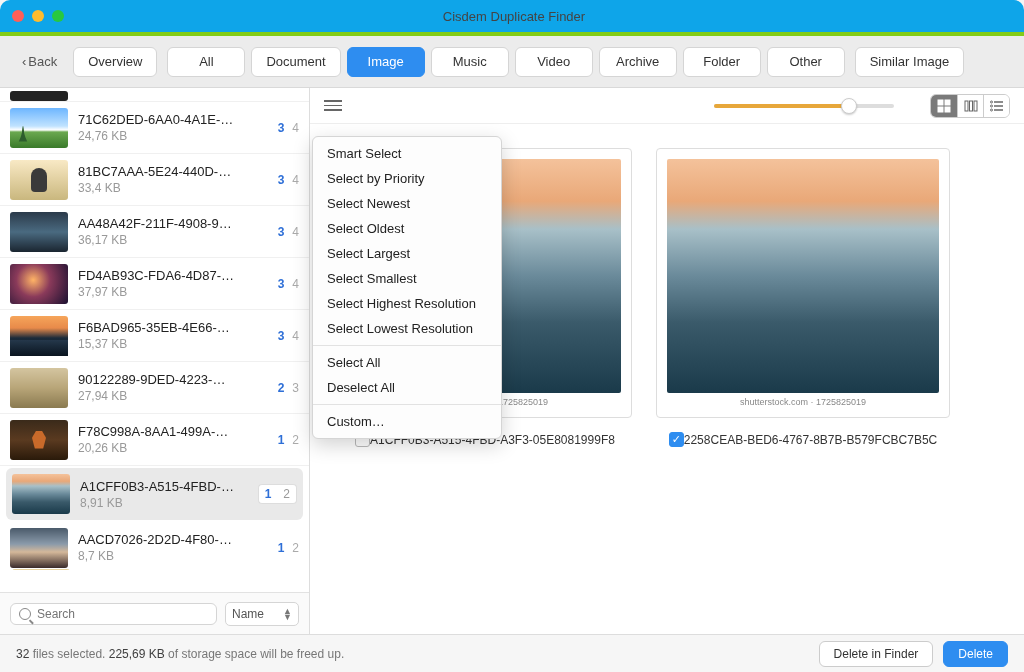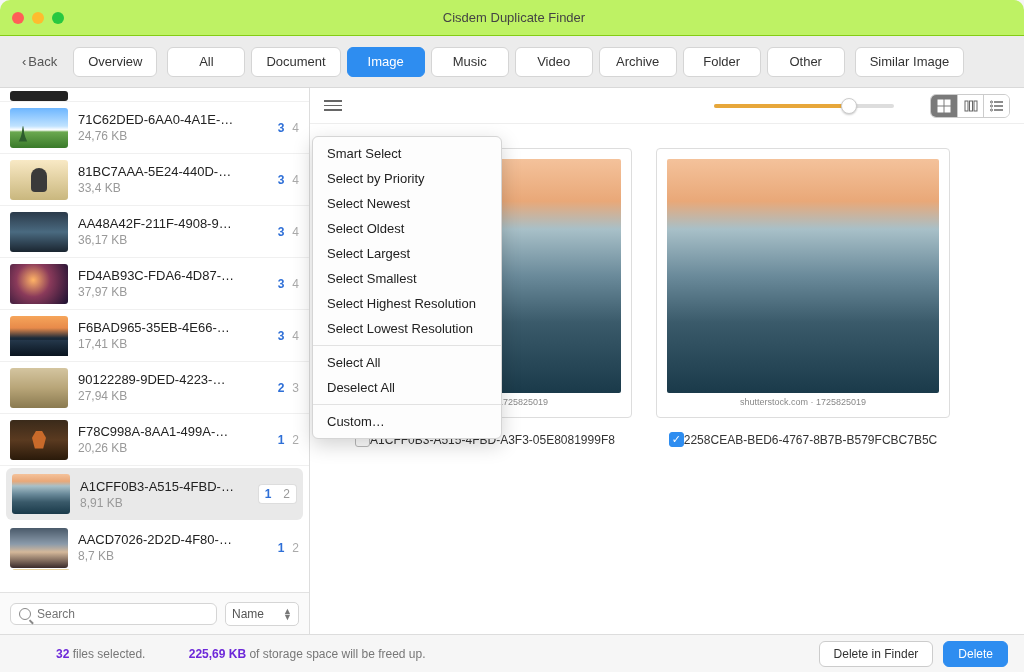--- a/index.html
+++ b/index.html
@@ -1,19 +1,19 @@
 <!DOCTYPE html>
 <html><head>
 <meta charset="utf-8">
 <style>
   * { box-sizing: border-box; margin: 0; padding: 0; font-family: -apple-system, BlinkMacSystemFont, "Segoe UI", Helvetica, Arial, sans-serif; }
   body { width: 1024px; height: 672px; background: #f5f5f5; overflow: hidden; position: relative; }
 
   
-  .titlebar { height: 36px; display: flex; align-items: center; padding: 0 12px; background: #bef264; border-bottom: 1px solid #84cc16; border-radius: 10px 10px 0 0;}
+  .titlebar { height: 36px; display: flex; align-items: center; padding: 0 12px; background: #0ea5e9; border-bottom: 4px solid #84cc16; border-radius: 10px 10px 0 0;}
   .traffic { display: flex; gap: 8px; }
   .dot { width: 12px; height: 12px; border-radius: 50%; }
   .dot.red { background: #ff5f57; }
   .dot.yellow { background: #febc2e; }
   .dot.green { background: #28c840; }
   .title { flex: 1; text-align: center; font-size: 13px; color: #444; font-weight: 500; }
 
   
   .toolbar { height: 52px; display: flex; align-items: center; padding: 0 16px; gap: 10px; background: #ececec; border-bottom: 1px solid #d9d9d9;}
   .back { font-size: 13px; color: #555; cursor: pointer; padding: 4px 6px; display:flex; align-items:center; gap:2px;}
@@ -73,21 +73,21 @@
   .checkbox.checked:after { content:"✓"; color:#fff; font-size:11px; line-height:1;}
   .card-name { font-size:12px; color:#333; max-width:260px; white-space:nowrap; overflow:hidden; text-overflow:ellipsis;}
 
   
   .menu { position:absolute; left:2px; top:12px; width:190px; background:#fdfdfd; border:1px solid #d5d5d5; border-radius:6px; box-shadow:0 6px 20px rgba(0,0,0,.18); padding:4px 0; z-index:50;}
   .menu-item { padding:5px 14px; font-size:13px; color:#222; cursor:pointer; }
   .menu-sep { height:1px; background:#e2e2e2; margin:4px 0; }
 
   
   .footer { height: 38px; display:flex; align-items:center; padding:0 16px; gap:10px; background:#f6f6f6; border-top:1px solid #ddd; font-size:12px; color:#777;}
-  .footer b { color:#6d28d9; font-weight:700;margin-left:40px;}
+  .footer b { color:#404040; font-weight:400;}
   .footer .spacer { flex:1; }
   .btn { height:26px; padding:0 14px; border-radius:6px; border:1px solid #ccc; background:#fff; font-size:12px; color:#333; cursor:pointer; display:inline-flex; align-items:center;}
   .btn.primary { background:#2e8df0; border-color:#2e8df0; color:#fff; }
 
   
   .g-sky-field { background: linear-gradient(to bottom, #6db6ff 0%, #bfe2ff 45%, #fff 55%, #6aa84f 60%, #3a7a2a 100%); position:relative;}
   .g-sky-field:after{content:""; position:absolute; left:6px; bottom:6px; width:14px; height:16px; background:radial-gradient(circle at 50% 30%, #2d5d2d 50%, transparent 52%), #2d5d2d; clip-path: polygon(20% 100%, 40% 60%, 50% 0, 60% 60%, 80% 100%); }
   .g-portrait { background: linear-gradient(to bottom, #f8e9c5 0%, #e6d5a8 40%, #c9b77e 100%); position:relative;}
   .g-portrait:after{content:""; position:absolute; left:50%; top:50%; transform:translate(-50%,-50%); width:16px; height:24px; border-radius:8px 8px 4px 4px; background:#3a3a3a;}
   .g-dark-city { background: linear-gradient(to bottom, #2b3a4a 0%, #4a6a80 50%, #1a2530 100%);}
@@ -190,21 +190,21 @@
     </div>
     <div class="counts">
       <span class="blue">3</span>
             <span class="gray">4</span>
     </div>
         </div>
         <div class="row">
     <span class="thumb g-lake"></span>
     <div class="meta">
       <div class="fname">F6BAD965-35EB-4E66-…</div>
-      <div class="fsize">17,41 KB</div>
+      <div class="fsize">15,37 KB</div>
     </div>
     <div class="counts">
       <span class="blue">3</span>
             <span class="gray">4</span>
     </div>
         </div>
         <div class="row">
     <span class="thumb g-classical"></span>
     <div class="meta">
       <div class="fname">90122289-9DED-4223-…</div>

